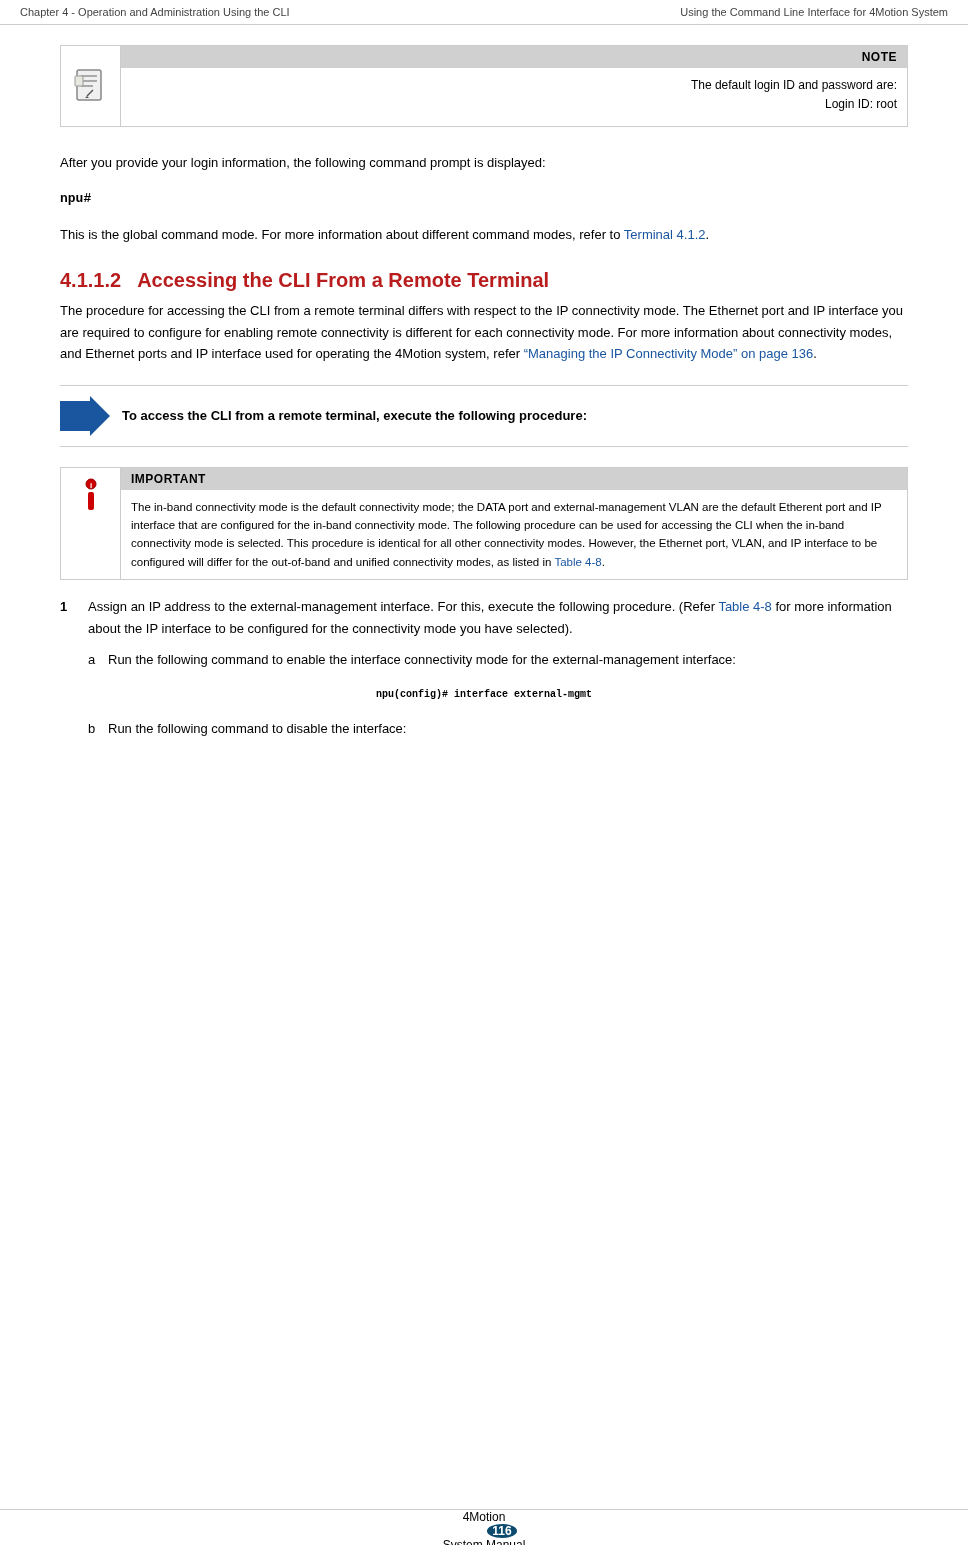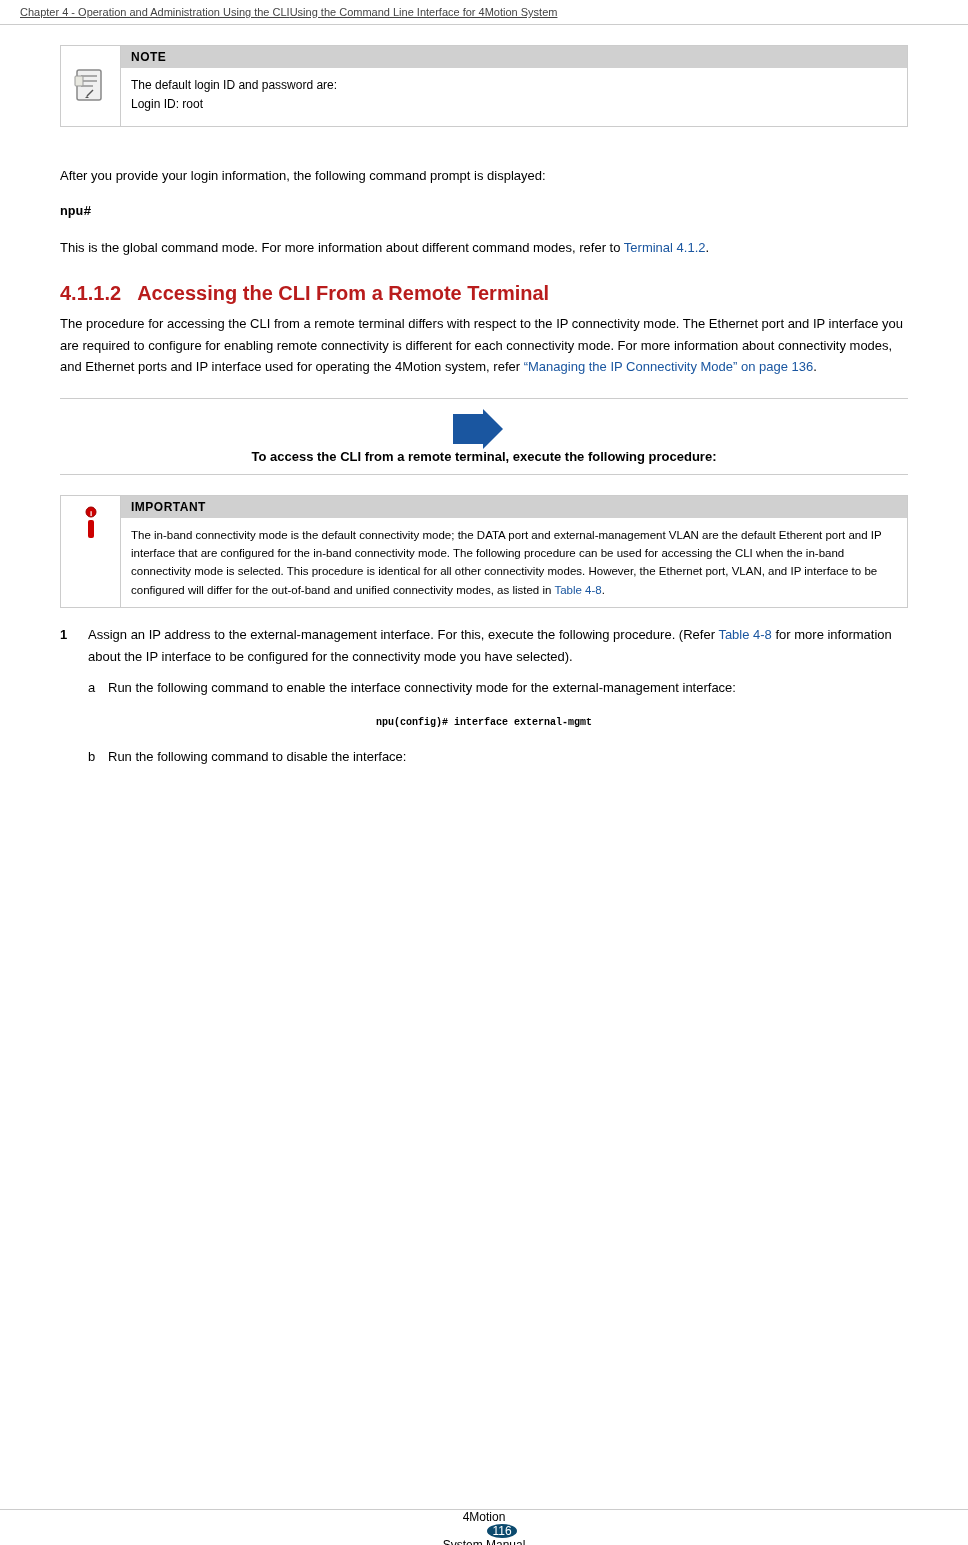--- a/index.html
+++ b/index.html
@@ -8,37 +8,38 @@
       font-size: 13px;
       color: #000;
       background: #fff;
       width: 968px;
       min-height: 1545px;
       position: relative;
     }
 
     .page-header {
       display: flex;
+      justify-content: space-between;
       align-items: center;
       padding: 6px 20px;
       border-bottom: 1px solid #ccc;
       font-size: 11px;
       color: #444;
-      text-decoration: underline;
     }
 
     .page-content {
       padding: 20px 60px 60px 60px;
     }
 
     
     .note-box {
       display: flex;
-      margin-bottom: 38px;
+      margin-bottom: 25px;
       border: 1px solid #ccc;
+      text-align: right;
     }
     .note-icon-area {
       width: 60px;
       min-height: 80px;
       display: flex;
       align-items: center;
       justify-content: center;
       border-right: 1px solid #ccc;
       flex-shrink: 0;
     }
@@ -101,21 +102,20 @@
     }
 
     
     .procedure-box {
       display: flex;
       align-items: center;
       margin: 20px 0;
       padding: 10px 0;
       border-top: 1px solid #ccc;
       border-bottom: 1px solid #ccc;
-      flex-direction: column;
     }
     .arrow-icon {
       width: 50px;
       height: 40px;
       flex-shrink: 0;
       margin-right: 12px;
     }
     .procedure-text {
       font-weight: bold;
       font-size: 13px;
@@ -207,21 +207,21 @@
     .page-number-badge {
       background: #0c4a6e;
       color: #fff;
       border-radius: 50%;
       width: 30px;
       height: 30px;
       display: flex;
       align-items: center;
       justify-content: center;
       font-size: 12px;
-      font-weight: normal;
+      font-weight: bold;
       margin-left: 36px;
     }
   </style>
 </head>
 <body>
 
 <div class="page-header">
   <span>Chapter 4 - Operation and Administration Using the CLI</span>
   <span>Using the Command Line Interface for 4Motion System</span>
 </div>

